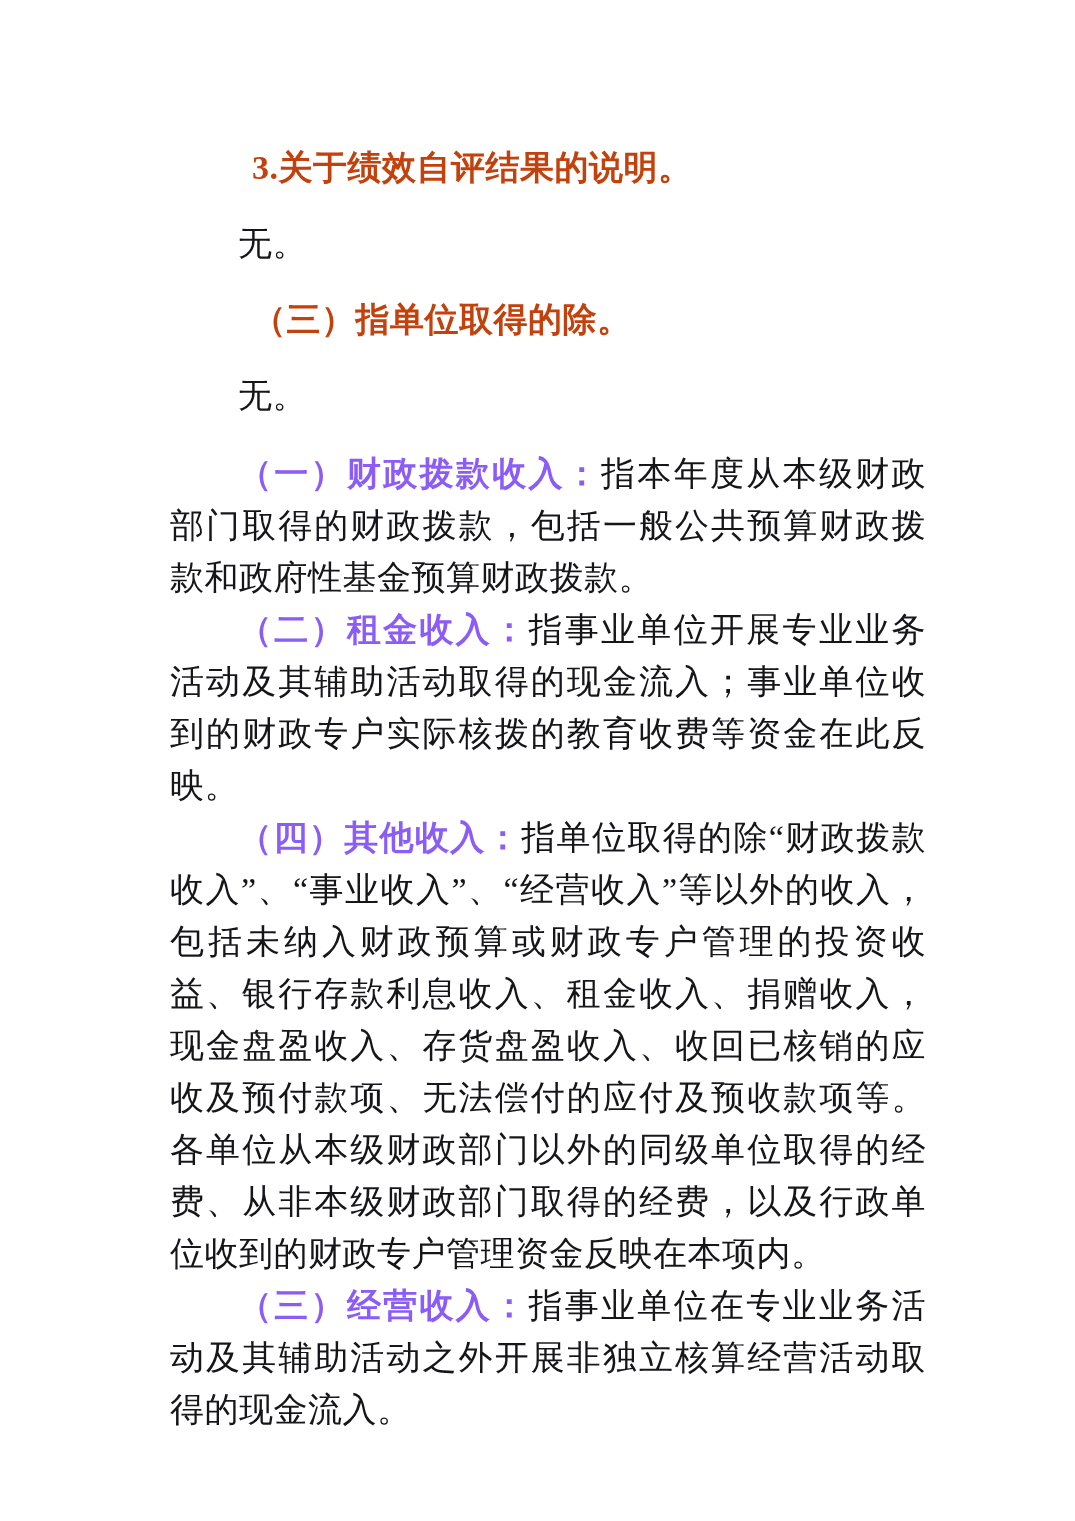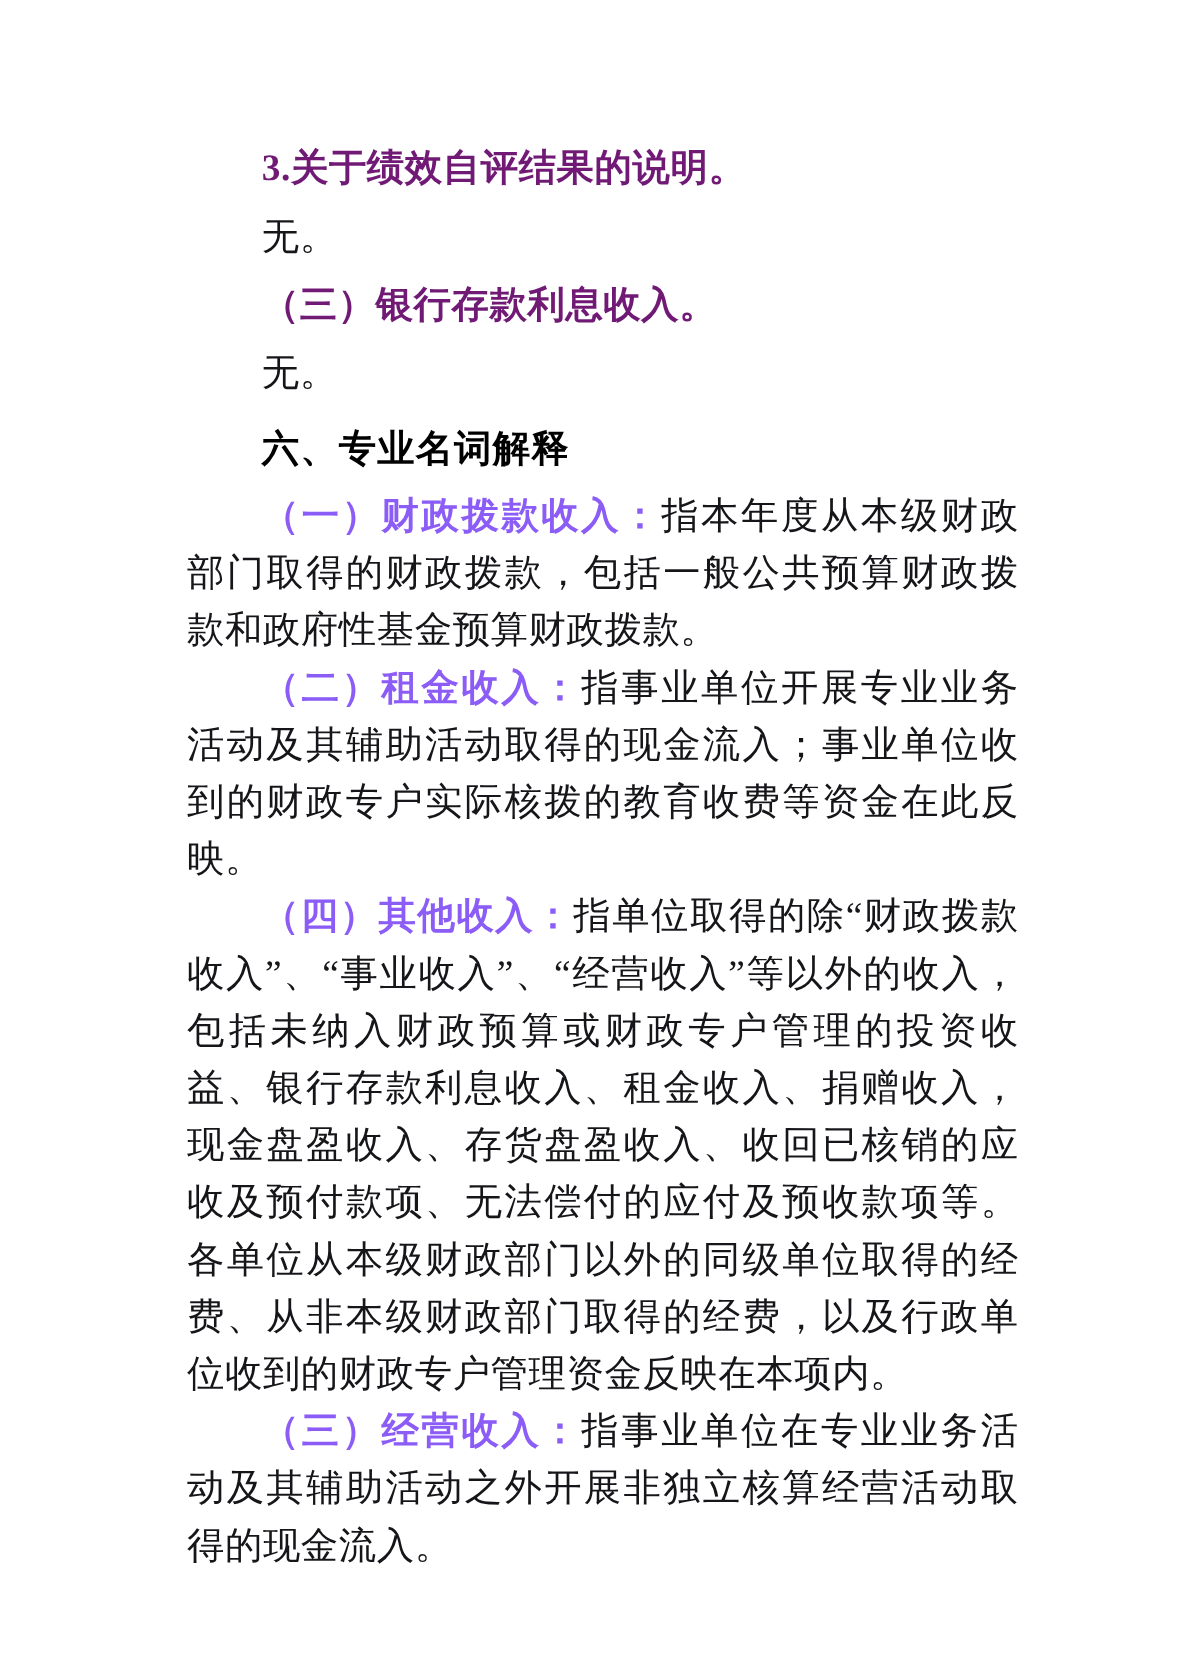--- a/index.html
+++ b/index.html
@@ -41,25 +41,25 @@
 
   .para.short {
     text-align: left;
   }
 
   
   .subhead {
     font-family: "Liberation Serif", "DejaVu Serif", serif;
     font-size: 34px;
     line-height: 52px;
-    color: #701a75;
+    color: #c2410c;
     font-weight: bold;
     text-indent: 68px;
     text-align: left;
-    margin: 0;
+    margin: 14px;
     letter-spacing: 0.5px;
   }
 
   
   .section-head {
     font-family: "Liberation Sans", "DejaVu Sans", sans-serif;
     font-size: 34px;
     line-height: 52px;
     color: #000000;
     font-weight: bold;
@@ -86,29 +86,28 @@
   <div class="content">
 
     <p class="subhead">3.关于绩效自评结果的说明。</p>
 
     <div class="gap-sm"></div>
 
     <p class="para short">无。</p>
 
     <div class="gap-sm"></div>
 
-    <p class="subhead">（三）银行存款利息收入。</p>
+    <p class="subhead">（三）指单位取得的除。</p>
 
     <div class="gap-sm"></div>
 
     <p class="para short">无。</p>
 
     <div class="gap-md"></div>
 
-    <p class="section-head">六、专业名词解释</p>
 
     <div class="gap-sm"></div>
 
     <p class="para"><span class="term">（一）财政拨款收入：</span><span>指本年度从本级财政部门取得的财政拨款，包括一般公共预算财政拨款和政府性基金预算财政拨款。</span></p>
 
     <p class="para"><span class="term">（二）租金收入：</span><span>指事业单位开展专业业务活动及其辅助活动取得的现金流入；事业单位收到的财政专户实际核拨的教育收费等资金在此反映。</span></p>
 
     <p class="para"><span class="term">（四）其他收入：</span><span>指单位取得的除“财政拨款收入”、“事业收入”、“经营收入”等以外的收入，包括未纳入财政预算或财政专户管理的投资收益、银行存款利息收入、租金收入、捐赠收入，现金盘盈收入、存货盘盈收入、收回已核销的应收及预付款项、无法偿付的应付及预收款项等。各单位从本级财政部门以外的同级单位取得的经费、从非本级财政部门取得的经费，以及行政单位收到的财政专户管理资金反映在本项内。</span></p>
 
     <p class="para"><span class="term">（三）经营收入：</span><span>指事业单位在专业业务活动及其辅助活动之外开展非独立核算经营活动取得的现金流入。</span></p>

